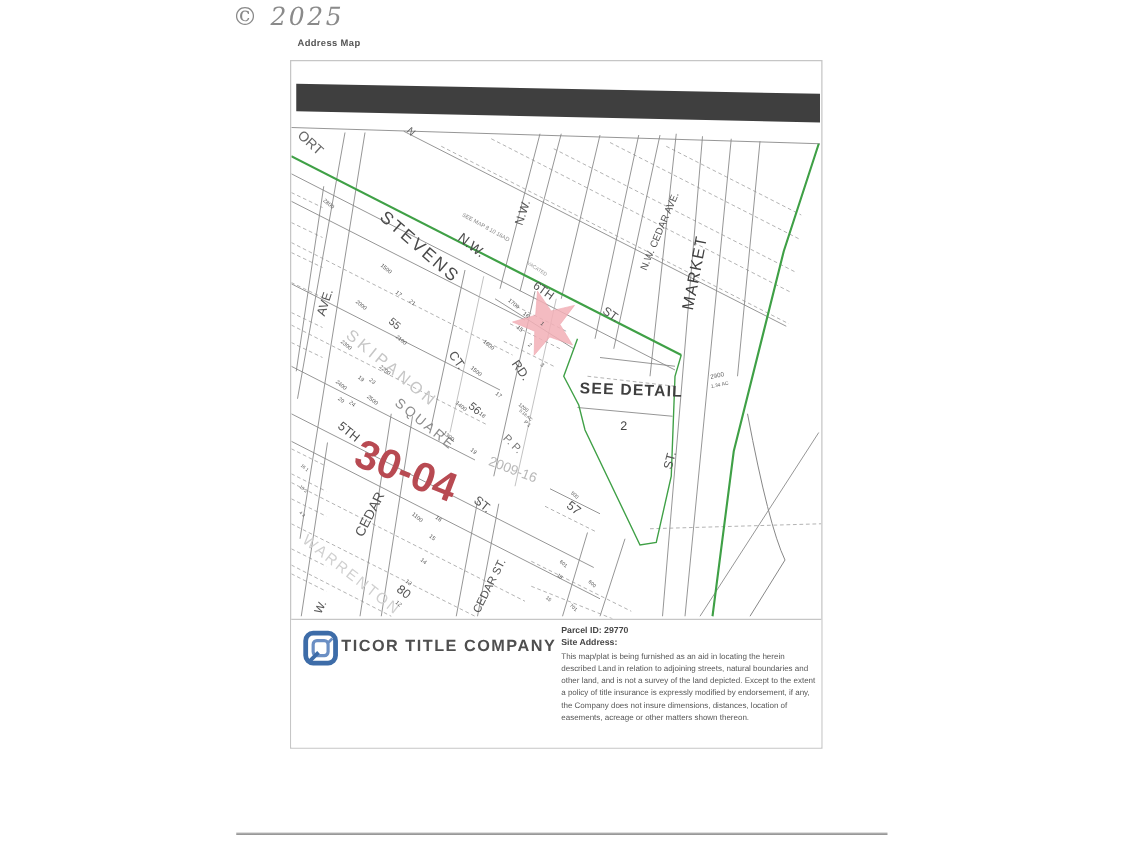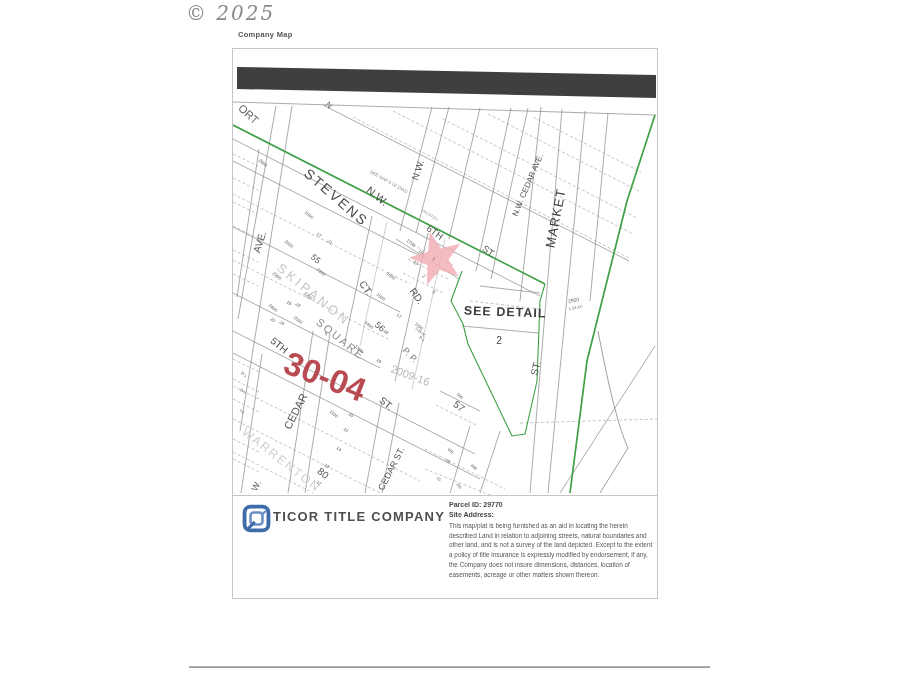--- a/index.html
+++ b/index.html
@@ -43,21 +43,21 @@
     position:absolute;left:189px;top:666px;width:521px;height:2px;
     background:linear-gradient(#bdbdbd,#8f8f8f);
   }
 </style>
 </head>
 <body>
 
 <div>
 
   <div class="copyright">© 2025</div>
-  <div class="section-label">Company Map</div>
+  <div class="section-label">Address Map</div>
 
   <div class="map-frame">
     <div class="map-draw">
       <svg id="map-svg" viewBox="0 0 424 446" width="424" height="446">
           <polygon points="4,18 423,26 423,49 4,40" fill="#3f3f3f"></polygon>
           <line x1="0" y1="53" x2="423" y2="66" class="k-g"></line>
           <line x1="90" y1="56" x2="396" y2="212" class="k-g"></line>
           <line x1="120" y1="68" x2="398" y2="210" class="k-d"></line>
           <line x1="160" y1="62" x2="400" y2="185" class="k-d"></line>
           <line x1="210" y1="70" x2="404" y2="169" class="k-d"></line>

